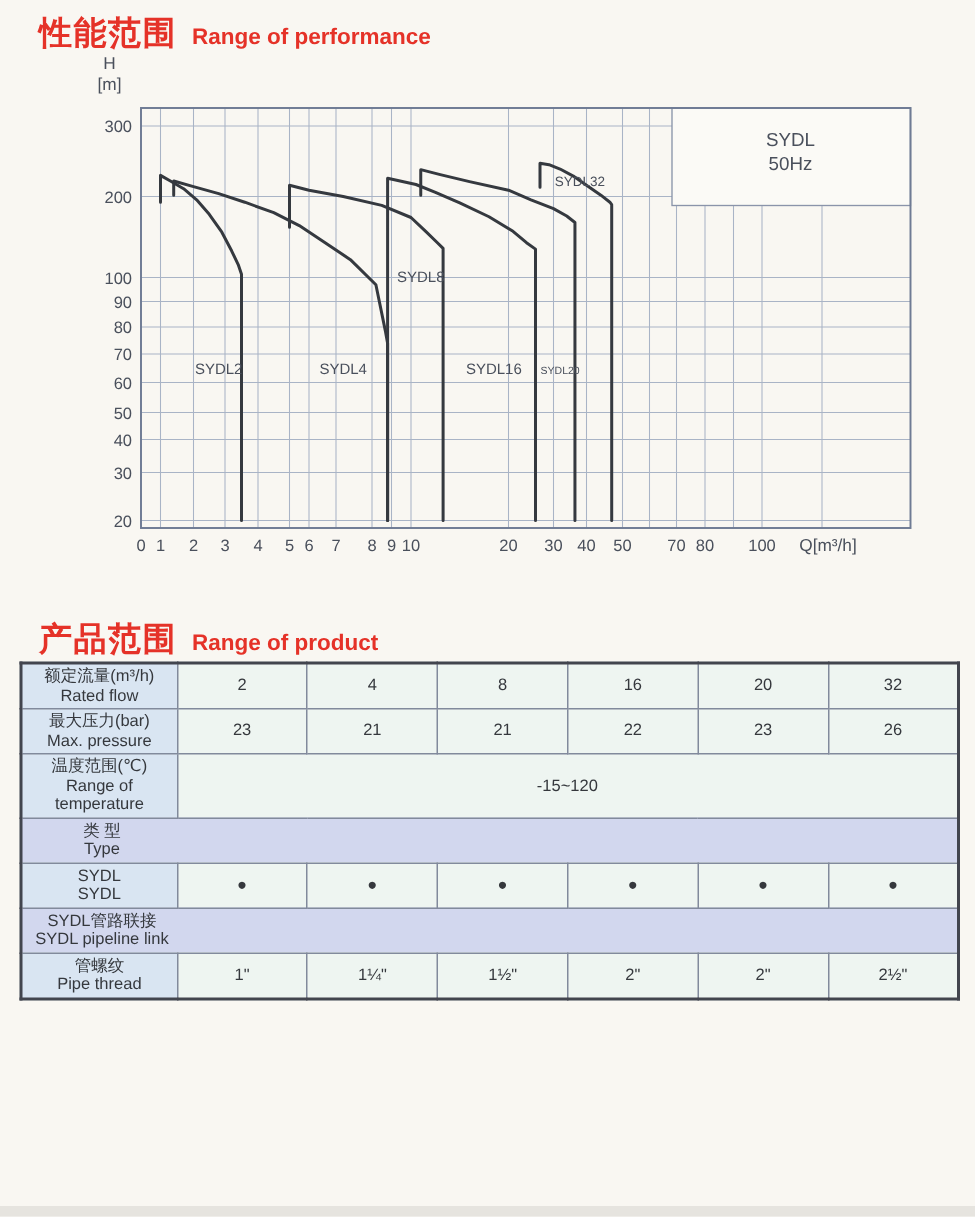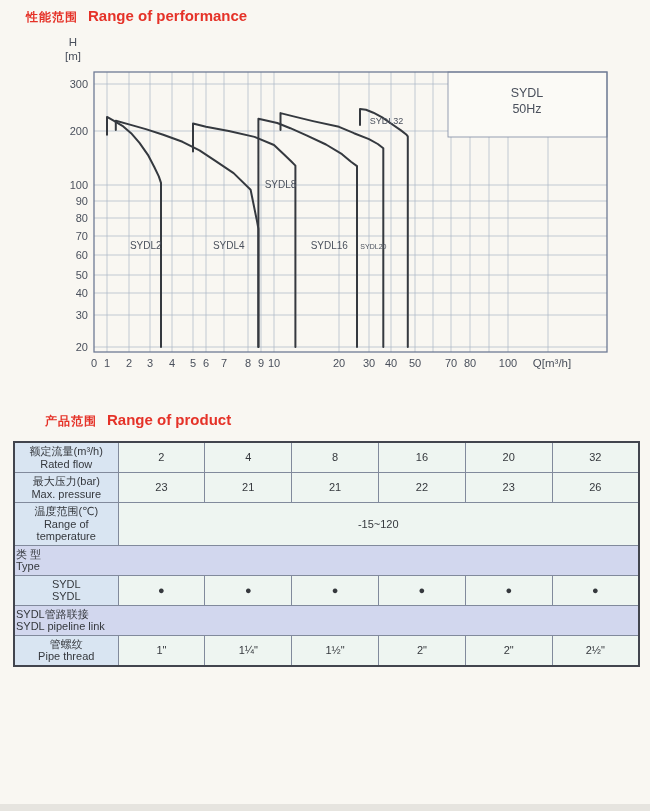--- a/index.html
+++ b/index.html
@@ -5,21 +5,21 @@
   html,body{margin:0;padding:0;}
   body{
     width:650px;height:811px;
     background:#f9f7f2;
     font-family:"Liberation Sans","DejaVu Sans",sans-serif;
     color:#35383d;
     position:relative;
     overflow:hidden;
   }
   .sec-head{position:relative;padding:7px 0 0 26px;height:24px;}
-  .sec-head .cn{color:#e53228;font-weight:bold;font-size:12px;letter-spacing:1px;}
+  .sec-head .cn{color:#e53228;font-weight:bold;font-size:22px;letter-spacing:1px;}
   .sec-head .en{color:#e53228;font-weight:bold;font-size:15px;margin-left:10px;}
   .chart-area{position:relative;height:378px;}
   .chart-area svg{position:absolute;left:0;top:-31px;}
   .product-area{position:relative;margin-top:2px;}
   table.ptable{
     border-collapse:collapse;
     margin:6px 0 0 13px;
     width:627px;
     table-layout:fixed;
     background:#eef5f1;
@@ -30,21 +30,21 @@
     vertical-align:middle;
     font-size:11px;
     line-height:12.5px;
     padding:2px 1px;
   }
   table.ptable{border:2px solid #42454e;}
   td.lab{background:#d9e5f2;}
   td.val{background:#eef5f1;}
   td.hdr{background:#eef5f1;font-size:11.5px;}
   td.band{background:#d2d7ee;text-align:left;}
-  .band-inner{width:104px;text-align:left;}
+  .band-inner{width:104px;text-align:center;}
   .cnl{display:block;}
   .enl{display:block;}
   td.bullet span{font-size:11px;}
   tr.h-header{height:31px;}
   tr.h-row{height:30px;}
   tr.h-temp{height:27px;}
   tr.h-eff{height:30px;}
   tr.h-band{height:22px;}
   tr.h-sydl{height:29px;}
   tr.h-band2{height:24px;}
@@ -147,21 +147,21 @@
         <text x="88" y="189" font-size="11" fill="#4a505c" text-anchor="end" font-family="&quot;Liberation Sans&quot;,&quot;DejaVu Sans&quot;,sans-serif">100</text>
         <text x="88" y="135" font-size="11" fill="#4a505c" text-anchor="end" font-family="&quot;Liberation Sans&quot;,&quot;DejaVu Sans&quot;,sans-serif">200</text>
         <text x="88" y="88" font-size="11" fill="#4a505c" text-anchor="end" font-family="&quot;Liberation Sans&quot;,&quot;DejaVu Sans&quot;,sans-serif">300</text>
         <text x="552" y="367" font-size="11.5" fill="#4a505c" text-anchor="middle" font-family="&quot;Liberation Sans&quot;,&quot;DejaVu Sans&quot;,sans-serif">Q[m³/h]</text>
         <text x="73" y="46" font-size="11.5" fill="#4a505c" text-anchor="middle" font-family="&quot;Liberation Sans&quot;,&quot;DejaVu Sans&quot;,sans-serif">H</text>
         <text x="73" y="60" font-size="11.5" fill="#4a505c" text-anchor="middle" font-family="&quot;Liberation Sans&quot;,&quot;DejaVu Sans&quot;,sans-serif">[m]</text>
       </g>
     </svg>
 </div>
 
-<div class="sec-head" style="padding-top:2px;margin-left:19px;">
+<div class="sec-head" style="padding-top:2px;">
   <span class="cn">产品范围</span><span class="en">Range of product</span>
 </div>
 
 <div class="product-area">
   <table class="ptable">
     <colgroup>
       <col style="width:104px">
       <col>
         <col>
         <col>

